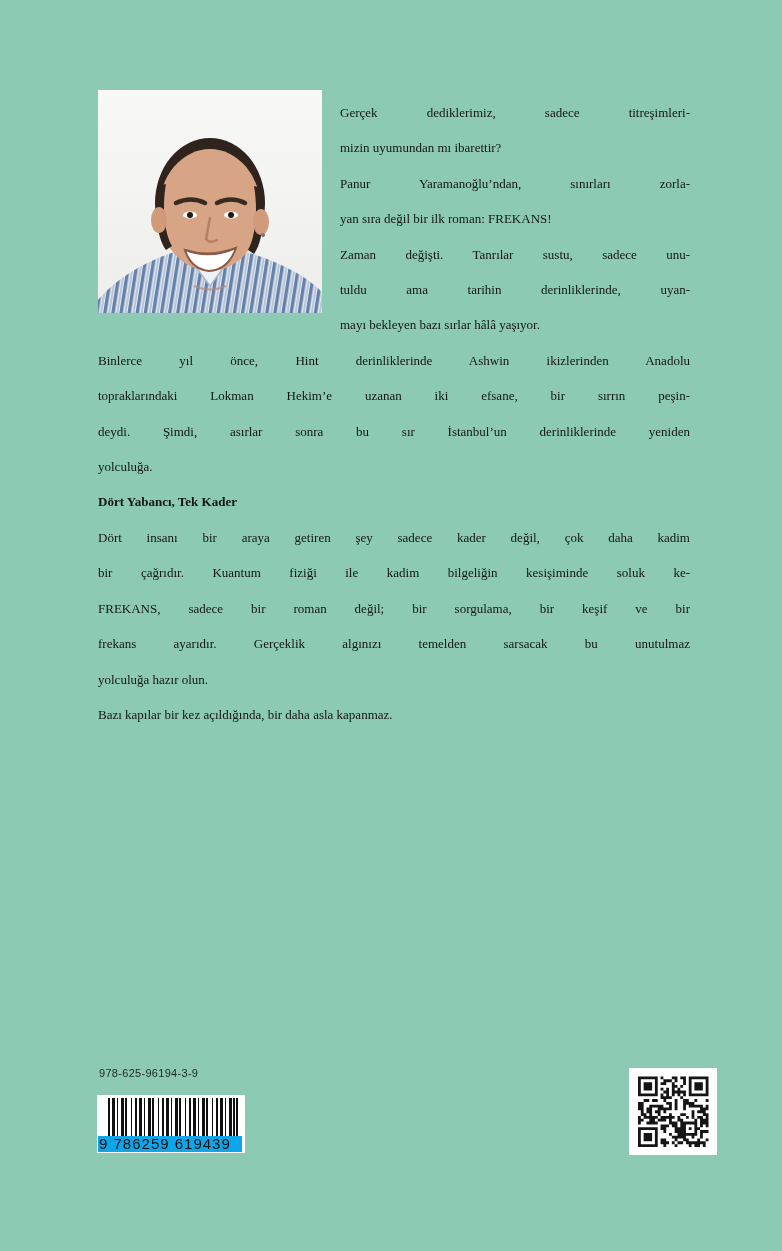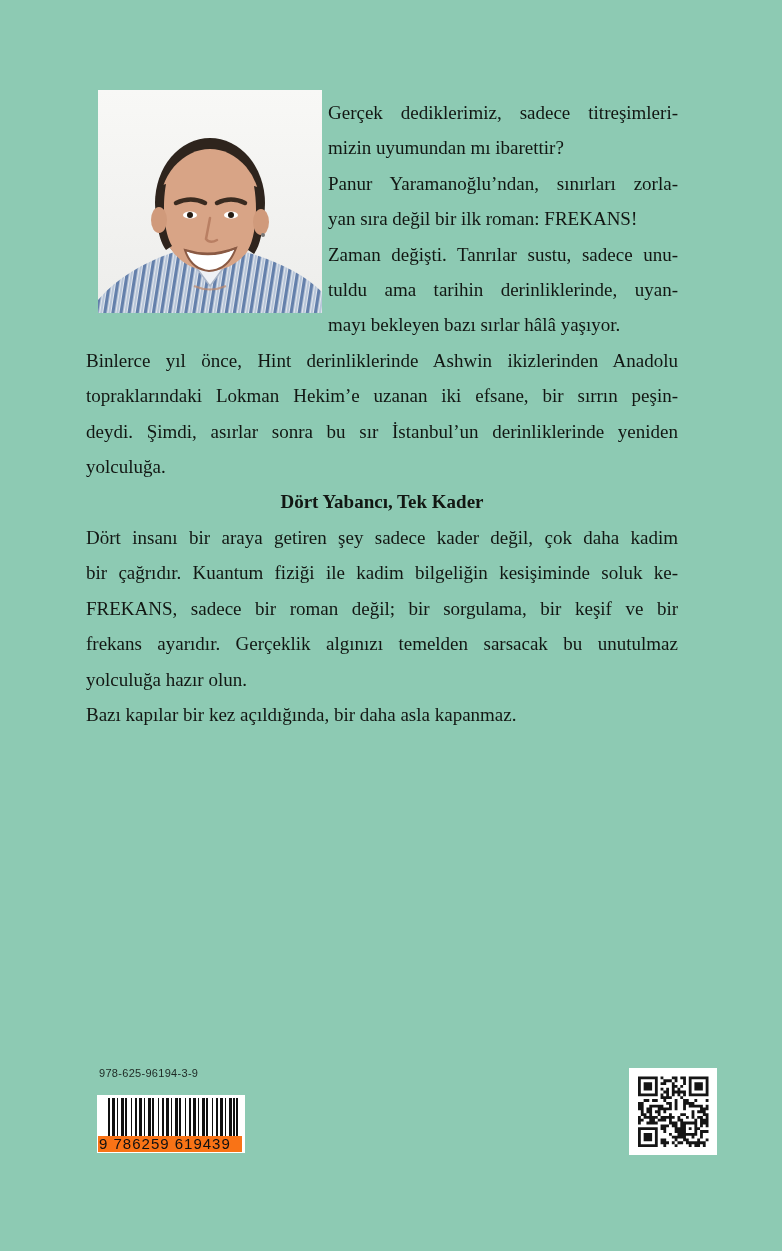--- a/index.html
+++ b/index.html
@@ -11,27 +11,27 @@
   .cover{position:absolute;inset:0;}
 
   
   .photo{
     position:absolute;left:98px;top:90px;width:224px;height:223px;
     background:#f6f6f4;overflow:hidden;
   }
 
   
   .blurb{
-    position:absolute;left:86px;top:95px;width:592px;
-    font-size:19px;line-height:35.4px;color:#121713;
+    position:absolute;left:98px;top:95px;width:592px;
+    font-size:13px;line-height:35.4px;color:#121713;
   }
   .line{text-align:left;white-space:normal;}
   .line.j{text-align:justify;text-align-last:justify;}
   .line.ind{margin-left:242px;}
-  .line.bold{font-weight:bold;text-align:center;}
+  .line.bold{font-weight:bold;}
 
   
   .isbn-label{
     position:absolute;left:99px;top:1064px;
     font-family:"Liberation Sans","DejaVu Sans",sans-serif;
     font-size:11px;line-height:18px;color:#1d2823;letter-spacing:.3px;
   }
   .barcode{
     position:absolute;left:97px;top:1095px;width:148px;height:58px;
     background:#ffffff;
@@ -45,21 +45,21 @@
       #101010 13px 16px, transparent 16px 17px,
       #101010 17px 19px, transparent 19px 23px,
       #101010 23px 24px, transparent 24px 27px);
   }
   .barcode .guard{position:absolute;top:3px;width:2px;height:50px;background:#101010;}
   .barcode .g1{left:11px}
   .barcode .g2{left:78px}
   .barcode .g3{right:7px}
   .barcode .digits{
     position:absolute;left:1px;right:3px;bottom:1px;height:16px;
-    background:#f97316;
+    background:#0ea5e9;
     font-family:"Liberation Sans","DejaVu Sans",sans-serif;
     font-size:15px;line-height:16px;color:#101010;
     white-space:pre;letter-spacing:1px;text-align:left;padding-left:1px;
   }
 
   
   .qr{
     position:absolute;left:629px;top:1068px;width:88px;height:87px;
     background:#ffffff;
   }

